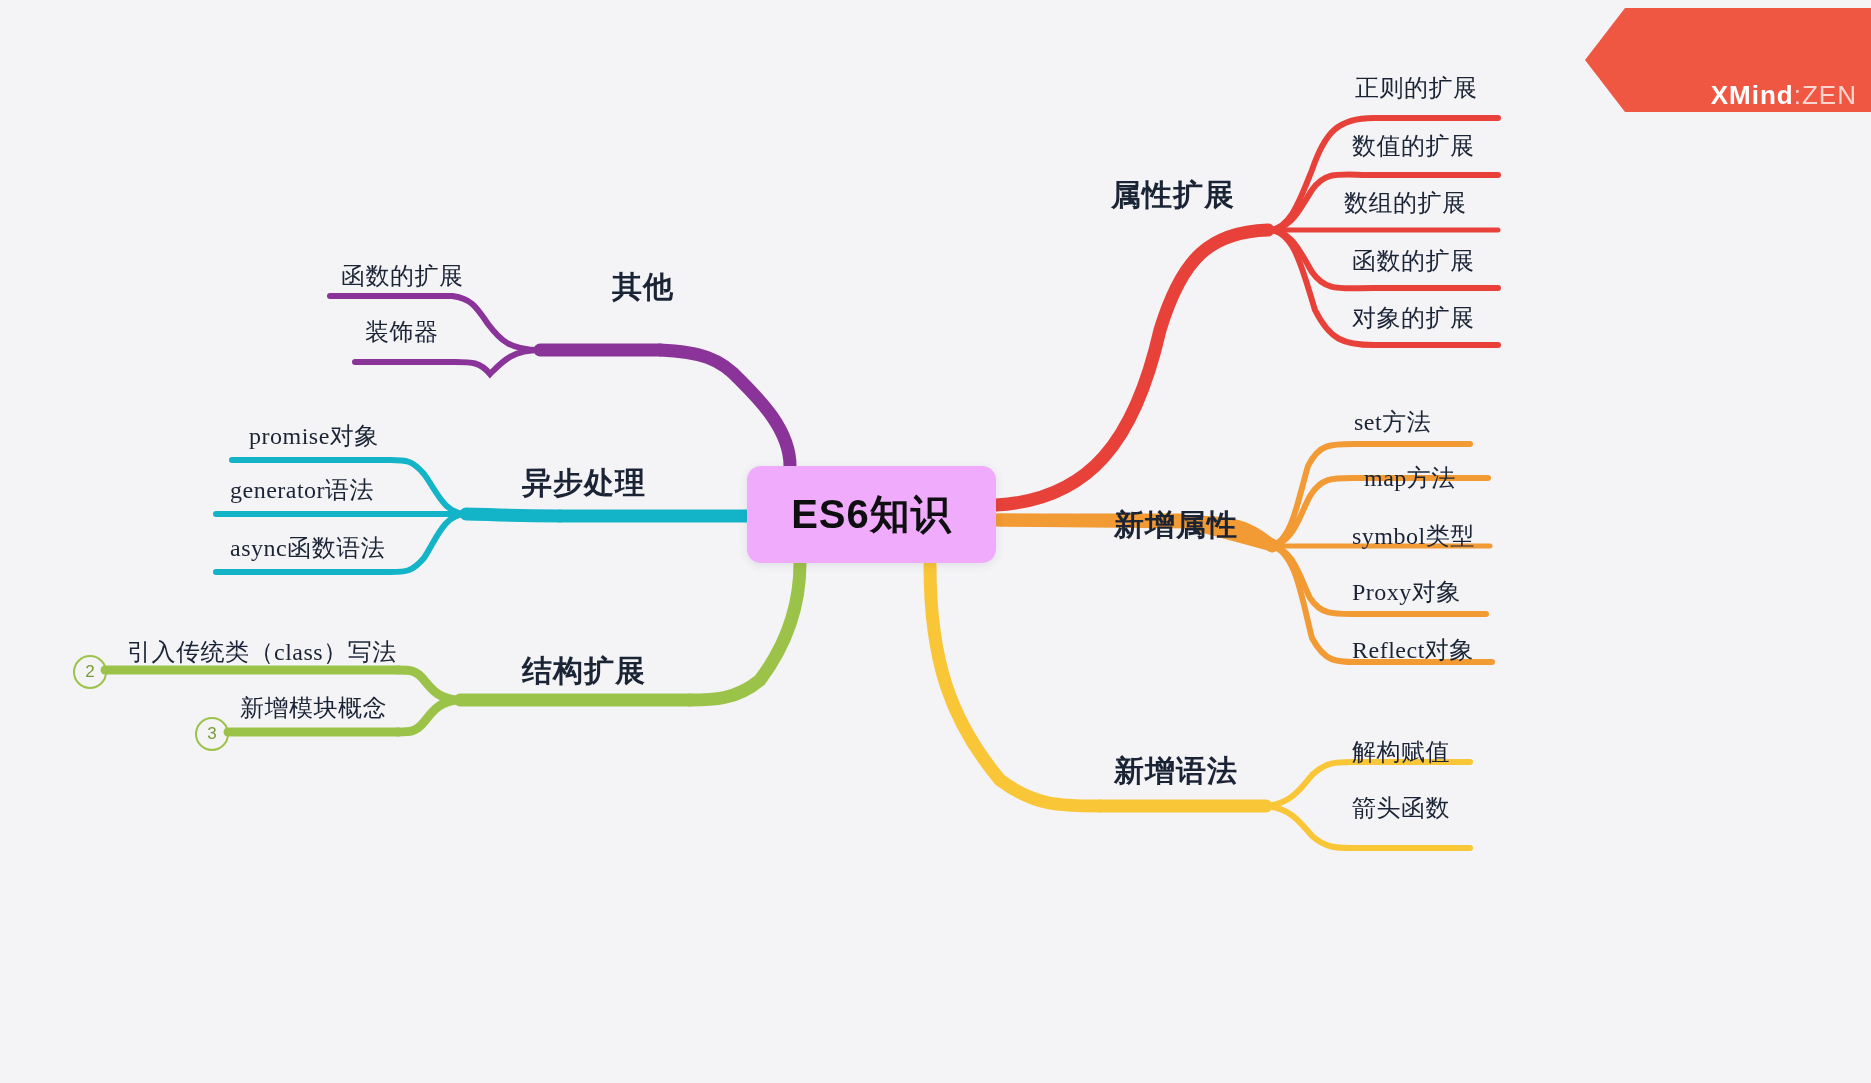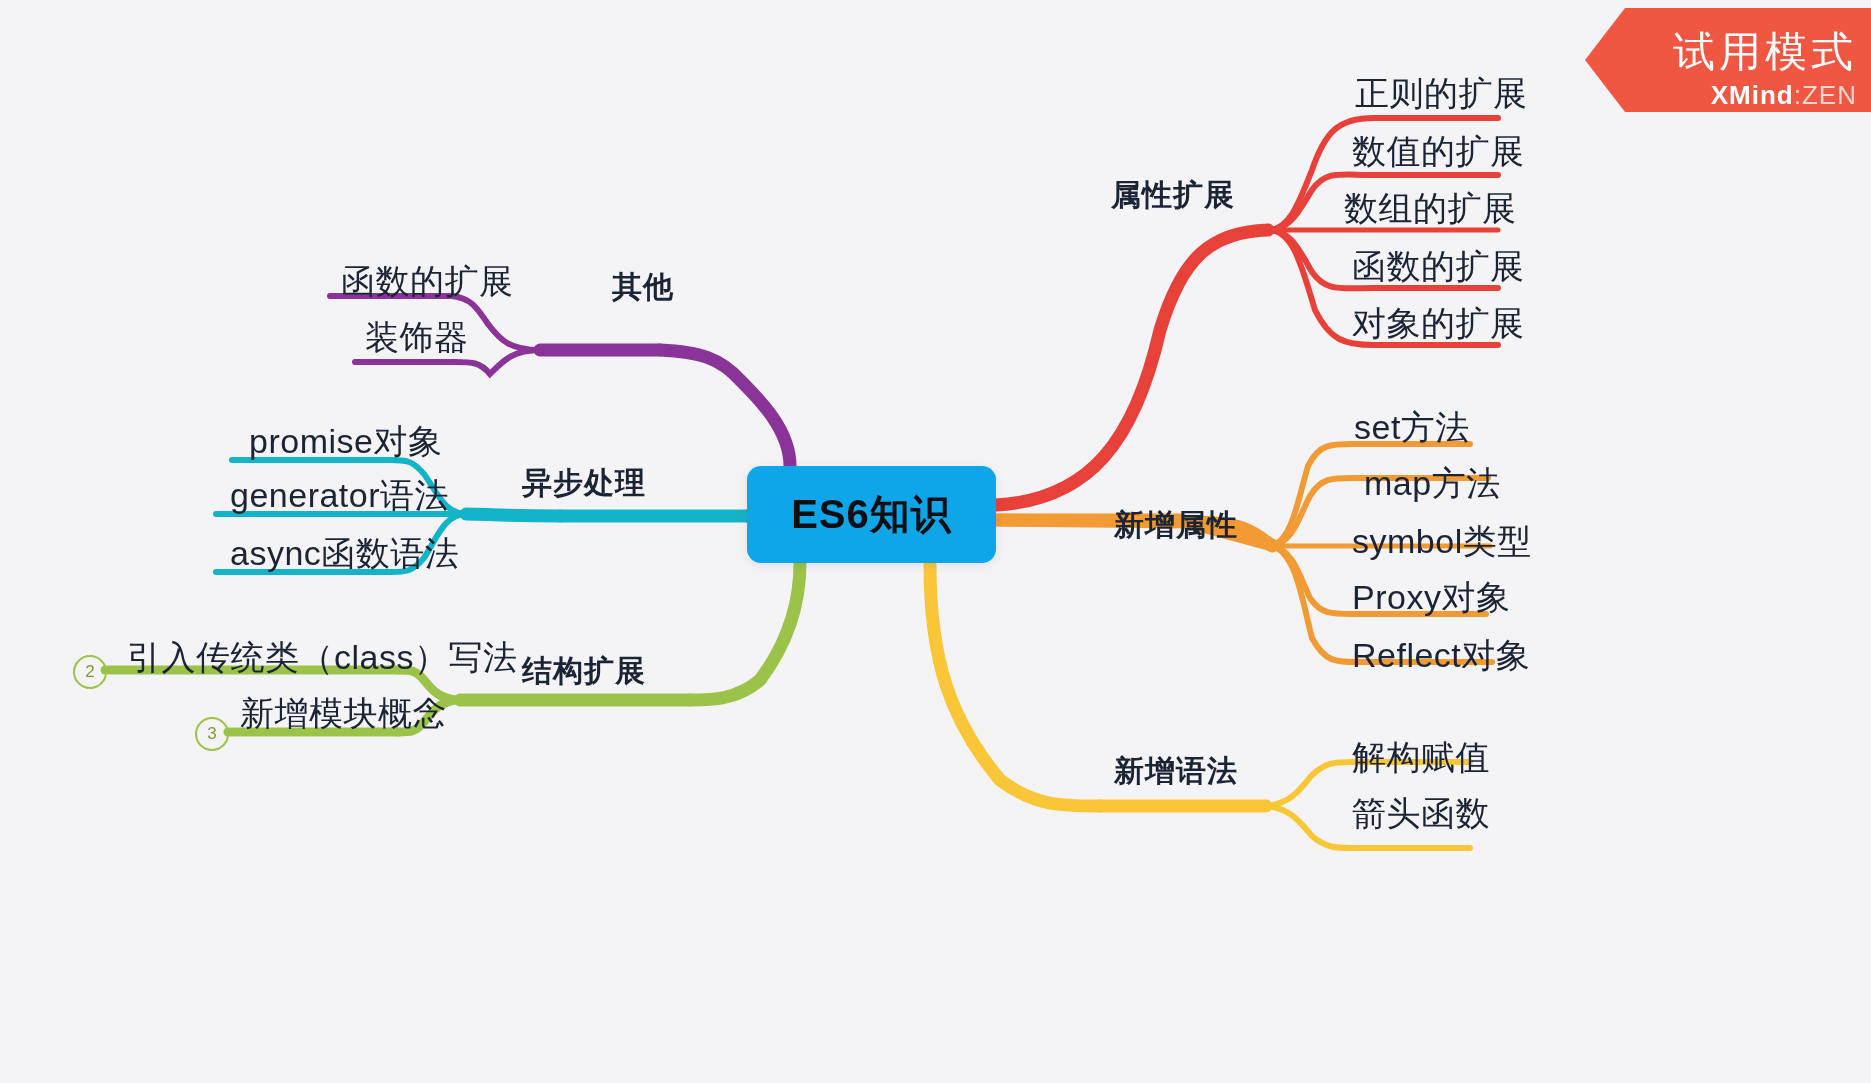--- a/index.html
+++ b/index.html
@@ -11,29 +11,29 @@
   }
   #canvas{position:absolute;inset:0;width:1871px;height:1083px;}
   svg.links{position:absolute;left:0;top:0;width:1871px;height:1083px;pointer-events:none;}
 
   .node-label{
     position:absolute;
     color:#1b2435;
     white-space:nowrap;
     line-height:1;
   }
-  .leaf{ font-size:34px; font-weight:400; letter-spacing:.5px;}
+  .leaf{ font-size:24px; font-weight:400; letter-spacing:.5px;font-family:Liberation Serif, serif;}
   .branch{ font-size:30px; font-weight:700; letter-spacing:1px;}
 
   
   #central{
     position:absolute;
     left:747px; top:466px;
     width:249px; height:97px;
-    background:#0ea5e9;
+    background:#f0abfc;
     border-radius:14px;
     box-shadow:0 2px 10px rgba(40,45,70,.10);
     display:flex;align-items:center;justify-content:center;
   }
   #central span{
     font-size:40px;font-weight:700;color:#0f0f11;letter-spacing:1px;
   }
 
   
   #trial-banner{
@@ -267,19 +267,18 @@
     <span>2</span>
   </div>
   <div class="node-label leaf" style="left:240px;top:696px;">
     <span>新增模块概念</span>
   </div>
   <div class="marker" style="left:195px;top:717px;">
     <span>3</span>
   </div>
 
   <div id="trial-banner">
-    <div id="trial-title">试用模式</div>
     <div id="trial-brand">
       <b>XMind</b><span>:ZEN</span>
     </div>
   </div>
 
 </div>
 
 </body></html>

